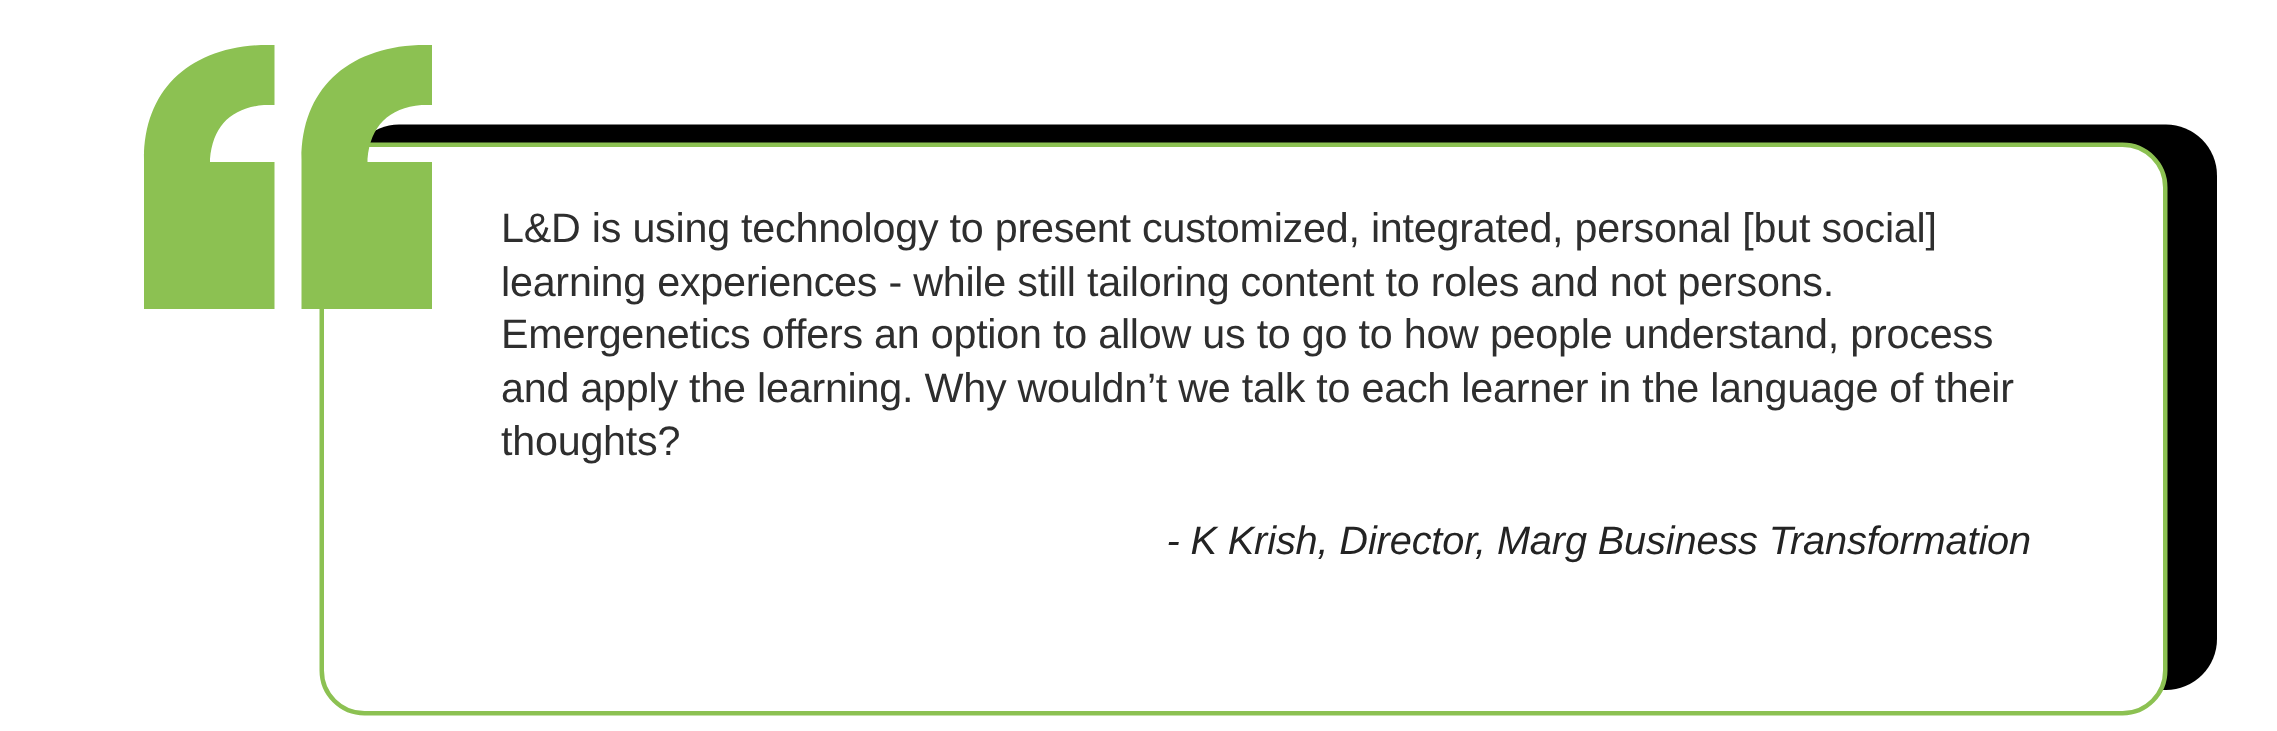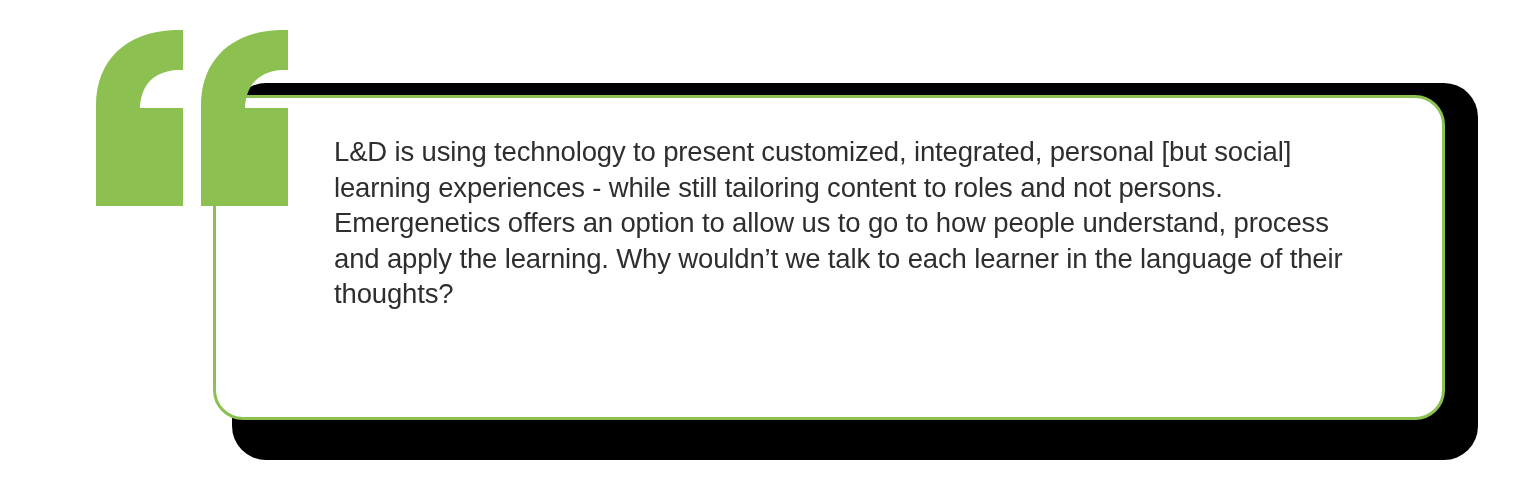--- a/index.html
+++ b/index.html
@@ -34,21 +34,21 @@
     background: #000000;
     border-radius: 34px;
   }
 
   
   .card {
     position: absolute;
     left: 213px;
     top: 95px;
     width: 1232px;
-    height: 325px;
+    height: 382px;
     background: #ffffff;
     border: 3px solid #8cc152;
     border-radius: 30px;
     box-sizing: border-box;
   }
 
   .card-inner {
     position: absolute;
     left: 118px;
     top: 36px;
@@ -100,20 +100,21 @@
 </head>
 <body>
 
 <div id="quote-card-stage">
 
   <div class="card-shadow"></div>
 
   <div class="card">
     <div class="card-inner">
       <p class="quote-text">L&amp;D is using technology to present customized, integrated, personal [but social] learning experiences - while still tailoring content to roles and not persons. Emergenetics offers an option to allow us to go to how people understand, process and apply the learning. Why wouldn’t we talk to each learner in the language of their thoughts?</p>
+      <p class="attribution">- K Krish, Director, Marg Business Transformation</p>
     </div>
   </div>
 
   <div class="quote-glyph">
     <svg viewBox="0 0 210 180" xmlns="http://www.w3.org/2000/svg" aria-hidden="true">
       <g fill="#8cc152">
         <path d="M8 78 C8 32 38 4 86 2 L95 2 L95 42 L88 42 C66 44 54 56 52 78 L52 80 L95 80 L95 178 L8 178 Z"></path>
         <path d="M113 78 C113 32 143 4 191 2 L200 2 L200 42 L193 42 C171 44 159 56 157 78 L157 80 L200 80 L200 178 L113 178 Z"></path>
       </g>
     </svg>

